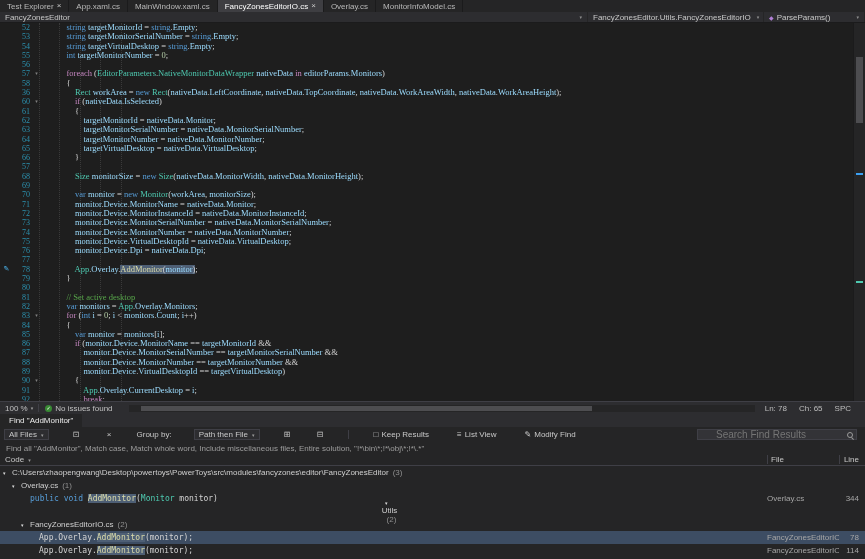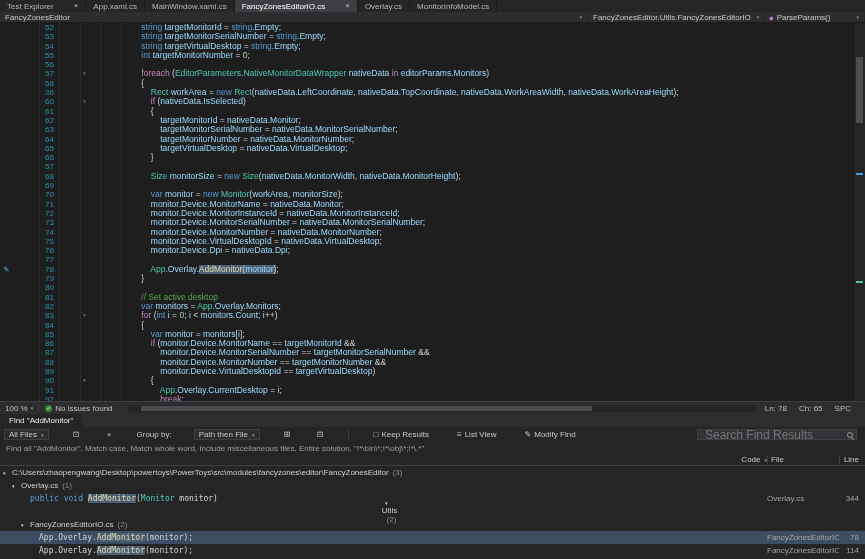--- a/index.html
+++ b/index.html
@@ -1,39 +1,39 @@
 <!DOCTYPE html>
 <html><head>
 <meta charset="utf-8">
 <style>
   html,body{margin:0;padding:0;}
   body{width:865px;height:559px;overflow:hidden;position:relative;background:#1e1e1e;
        font-family:"Liberation Sans",sans-serif;color:#cccccc;-webkit-font-smoothing:antialiased;}
 
   
   .tabbar{position:absolute;top:0;left:0;right:0;height:12px;background:#252526;display:flex;font-size:8px;color:#b8b8b8;z-index:5;}
-  .tab{display:flex;align-items:center;gap:20px;padding:0 7px;border-right:1px solid #1b1b1c;white-space:nowrap;}
+  .tab{display:flex;align-items:center;gap:3px;padding:0 7px;border-right:1px solid #1b1b1c;white-space:nowrap;}
   .tab.active{background:#3e3e42;color:#ffffff;}
   .tab .x{color:#c8c8c8;font-size:8px;line-height:8px;}
 
   
   .navbar{position:absolute;top:12px;left:0;right:0;height:11px;background:#2d2d30;display:flex;font-size:8px;color:#c8c8c8;border-bottom:1px solid #1b1b1c;box-sizing:border-box;}
   .nav-sec{display:flex;align-items:center;justify-content:space-between;padding:0 5px;border-right:1px solid #252526;box-sizing:border-box;overflow:hidden;white-space:nowrap;}
   .nav-sec .chev{color:#8f8f8f;font-size:5px;margin-left:6px;}
   .nav-s1{width:588px;}
   .nav-s2{width:176px;}
   .nav-s3{flex:1;}
   .member-ico{color:#b180d7;font-size:6px;margin-right:3px;}
 
   
   .editor{position:absolute;top:23px;left:0;right:12px;height:378px;background:#1e1e1e;overflow:hidden;}
   .guide{position:absolute;top:0;bottom:0;width:0;border-left:1px dotted #3a3a3a;}
   .g0{left:39px}.g1{left:59px}.g2{left:80px}.g3{left:100px}.g4{left:121px}
   .lines{position:relative;}
-  .line{display:flex;height:9.3px;line-height:9.3px;font-family:Liberation Sans, sans-serif;font-size:8.5px;gap:24px;}
+  .line{display:flex;height:9.3px;line-height:9.3px;font-family:Liberation Serif, serif;font-size:8.5px;}
   .mg{width:13px;flex:none;text-align:center;font-size:7px;}
   .pencil{color:#4fc1ff;}
   .lnum{width:17px;flex:none;text-align:right;color:#2b91af;padding-right:2px;font-size:8px;}
   .fold{width:9px;flex:none;color:#808080;font-size:5px;text-align:center;}
   .codetxt{white-space:pre;flex:1;color:#d4d4d4;overflow:hidden;}
   .k{color:#569cd6}.c{color:#c586c0}.t{color:#4ec9b0}.v{color:#9cdcfe}
   .p{color:#d4d4d4}.m{color:#dcdcaa}.n{color:#b5cea8}.cm{color:#57a64a}
   .h{background:#4e5f75;}
 
   
@@ -59,27 +59,27 @@
   .fp-tabs{height:13px;background:#2d2d30;display:flex;font-size:8px;flex:none;}
   .fp-tab{display:flex;align-items:center;padding:0 9px;background:#252526;color:#eaeaea;}
   .fp-toolbar{height:15px;display:flex;align-items:center;gap:22px;padding:0 4px;font-size:8px;color:#c8c8c8;background:#252526;flex:none;}
   .dd{display:flex;align-items:center;gap:4px;border:1px solid #3f3f46;background:#2d2d30;padding:0 4px;height:11px;box-sizing:border-box;white-space:nowrap;}
   .dd .chev{font-size:5px;color:#9a9a9a;}
   .tbico{width:11px;text-align:center;color:#c8c8c8;font-size:8px;}
   .tbtn{display:flex;align-items:center;gap:3px;padding:0 3px;white-space:nowrap;}
   .tbtn .tbico{width:auto;}
   .vr2{width:1px;height:9px;background:#3f3f46;}
   .searchbox{margin-left:auto;margin-right:4px;width:160px;height:11px;border:1px solid #3f3f46;background:#333337;display:flex;align-items:center;box-sizing:border-box;}
-  .searchbox input{flex:1;background:transparent;border:0;outline:0;color:#cccccc;font-size:12px;padding:0 7px;font-family:"Liberation Sans",sans-serif;min-width:0;}
+  .searchbox input{flex:1;background:transparent;border:0;outline:0;color:#cccccc;font-size:10px;padding:0 18px;font-family:"Liberation Sans",sans-serif;min-width:0;}
   .mag{width:10px;height:100%;position:relative;flex:none;}
   .mag::before{content:'';position:absolute;top:2px;left:1px;width:4px;height:4px;border:1px solid #9a9a9a;border-radius:50%;}
   .mag::after{content:'';position:absolute;top:8px;left:5px;width:3px;height:1px;background:#9a9a9a;transform:rotate(45deg);}
   .fp-summary{height:12px;display:flex;align-items:center;padding:0 6px;font-size:8px;color:#9d9d9d;flex:none;white-space:nowrap;overflow:hidden;}
   .fp-cols{height:12px;display:flex;align-items:center;font-size:8px;color:#c8c8c8;border-bottom:1px solid #3f3f46;box-sizing:border-box;flex:none;}
-  .colcode{flex:1;display:flex;align-items:center;gap:4px;padding-left:5px;justify-content:flex-end;}
+  .colcode{flex:1;display:flex;align-items:center;gap:4px;padding-left:5px;}
   .colcode .chev{font-size:5px;color:#9a9a9a;}
   .colfile{width:72px;border-left:1px solid #3f3f46;padding-left:3px;box-sizing:border-box;flex:none;}
   .colline{width:26px;border-left:1px solid #3f3f46;text-align:right;padding-right:6px;box-sizing:border-box;flex:none;}
   .fp-list{flex:1;overflow:hidden;}
   .frow{height:13px;display:flex;align-items:center;font-size:8px;color:#cfcfcf;}
   .frow.sel{background:#3d4d63;}
   .fleft{flex:1;display:flex;align-items:center;overflow:hidden;white-space:nowrap;}
   .arr{width:9px;color:#d8d8d8;font-size:5px;flex:none;}
   .flabel{color:#cfcfcf;}
   .fcount{color:#8f8f8f;margin-left:4px;}

